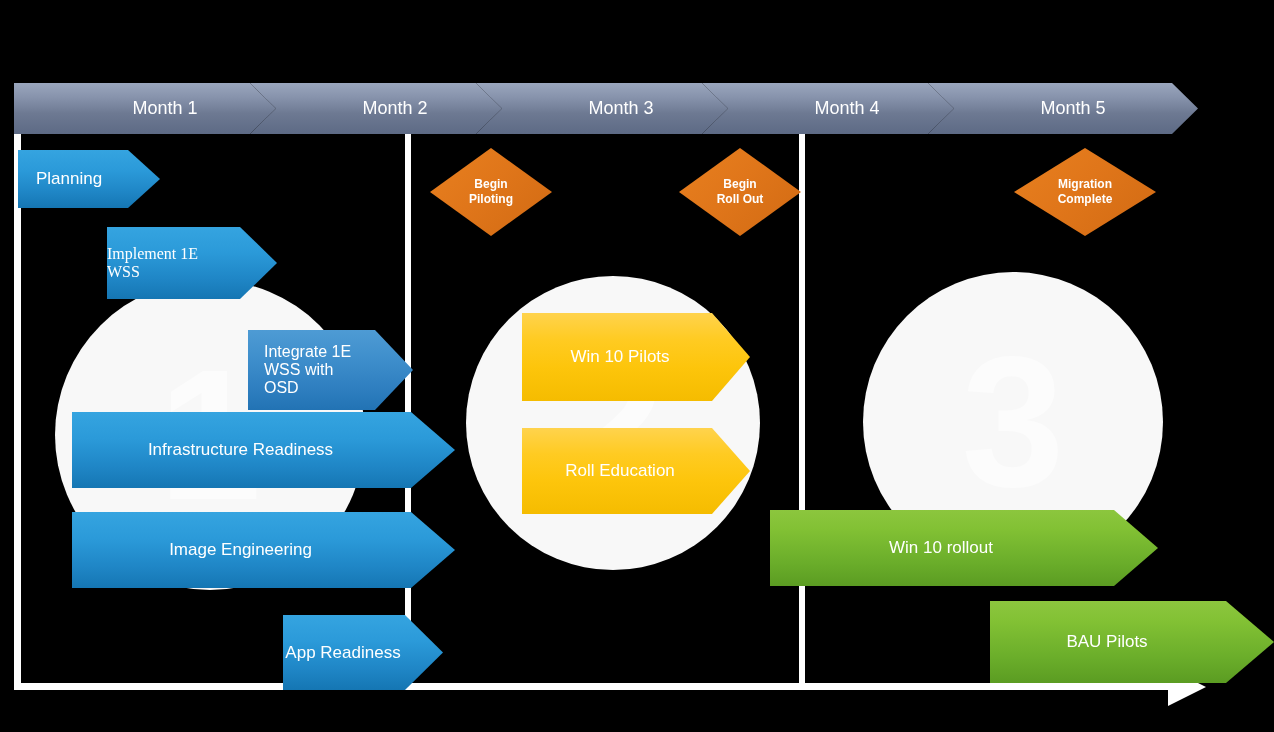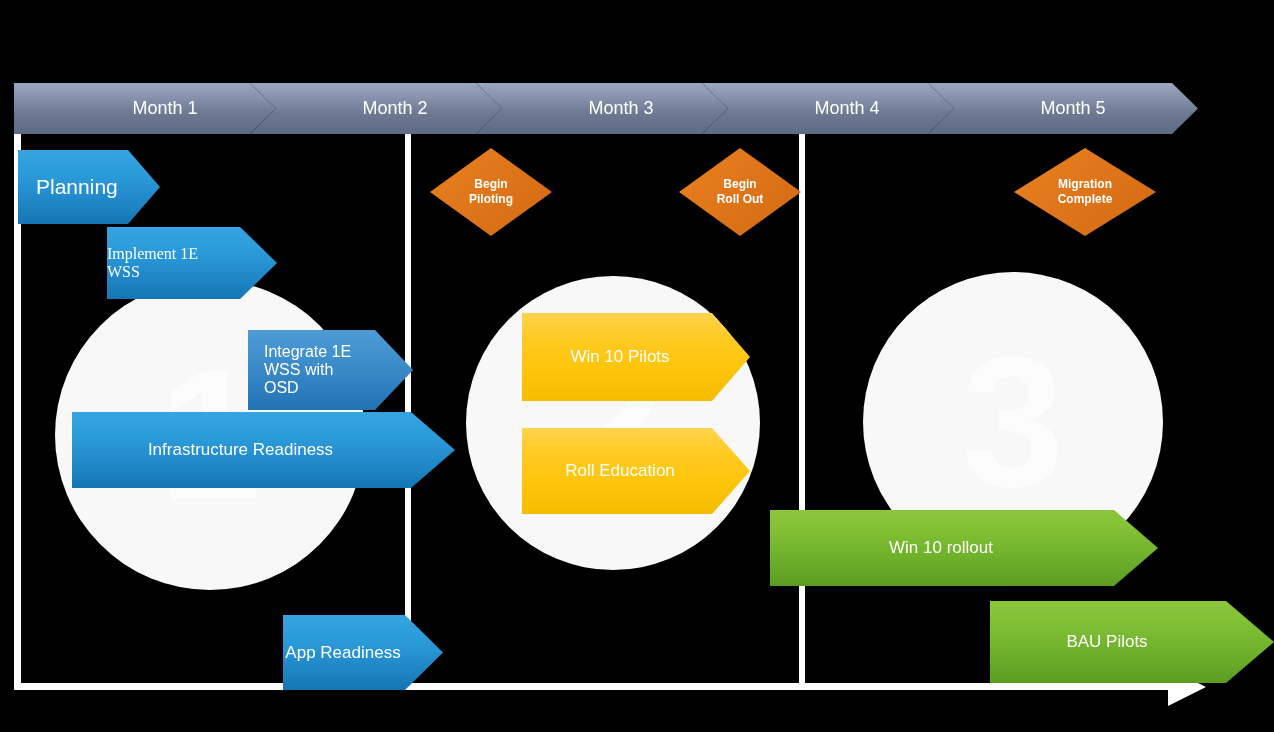--- a/index.html
+++ b/index.html
@@ -197,21 +197,21 @@
   </div>
   <div class="diamond" style="left:679px; top:148px; width:122px; height:88px;">
     <span class="dtext">Begin
 Roll Out</span>
   </div>
   <div class="diamond" style="left:1014px; top:148px; width:142px; height:88px;">
     <span class="dtext">Migration
 Complete</span>
   </div>
 
-  <div class="arrow blue" style="left:18px; top:150px; width:142px; height:74px; font-size:21px; padding-left:18px; padding-right:34px;
+  <div class="arrow blue" style="left:18px; top:150px; width:142px; height:58px; font-size:17px; padding-left:18px; padding-right:34px;
               clip-path: polygon(0 0, calc(100% - 32px) 0, 100% 50%, calc(100% - 32px) 100%, 0 100%);">
     <span class="atext">Planning</span>
   </div>
 
   <div class="arrow blue" style="left:107px; top:227px; width:170px; height:72px; font-size:16px; padding-right:40px;
               clip-path: polygon(0 0, calc(100% - 37px) 0, 100% 50%, calc(100% - 37px) 100%, 0 100%); font-family: Liberation Serif, serif;">
     <span class="atext">Implement 1E
 WSS</span>
   </div>
 
@@ -219,20 +219,24 @@
               clip-path: polygon(0 0, calc(100% - 38px) 0, 100% 50%, calc(100% - 38px) 100%, 0 100%);">
     <span class="atext">Integrate 1E
 WSS with OSD</span>
   </div>
 
   <div class="arrow blue" style="left:72px; top:412px; width:383px; height:76px; font-size:17px; justify-content:center; padding-right:46px;
               clip-path: polygon(0 0, calc(100% - 44px) 0, 100% 50%, calc(100% - 44px) 100%, 0 100%);">
     <span class="atext" style="text-align:center;">Infrastructure Readiness</span>
   </div>
 
+  <div class="arrow blue" style="left:72px; top:512px; width:383px; height:76px; font-size:17px; justify-content:center; padding-right:46px;
+              clip-path: polygon(0 0, calc(100% - 44px) 0, 100% 50%, calc(100% - 44px) 100%, 0 100%);">
+    <span class="atext" style="text-align:center;">Image Engineering</span>
+  </div>
 
   <div class="arrow blue" style="left:283px; top:607px; width:160px; height:75px; font-size:17px; justify-content:flex-start; padding-right:40px;
               clip-path: polygon(0 0, calc(100% - 38px) 0, 100% 50%, calc(100% - 38px) 100%, 0 100%); margin-top: 8px;">
     <span class="atext" style="text-align:center;">App Readiness</span>
   </div>
 
   <div class="arrow yellow" style="left:522px; top:313px; width:228px; height:88px; font-size:17px; justify-content:center; padding-right:40px;
               clip-path: polygon(0 0, calc(100% - 38px) 0, 100% 50%, calc(100% - 38px) 100%, 0 100%);">
     <span class="atext" style="text-align:center;">Win 10 Pilots</span>
   </div>

